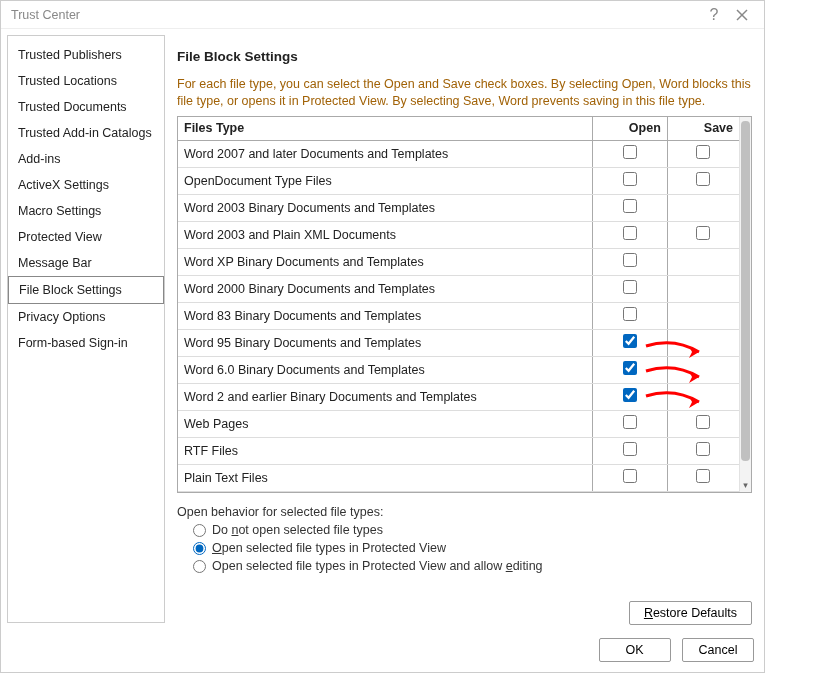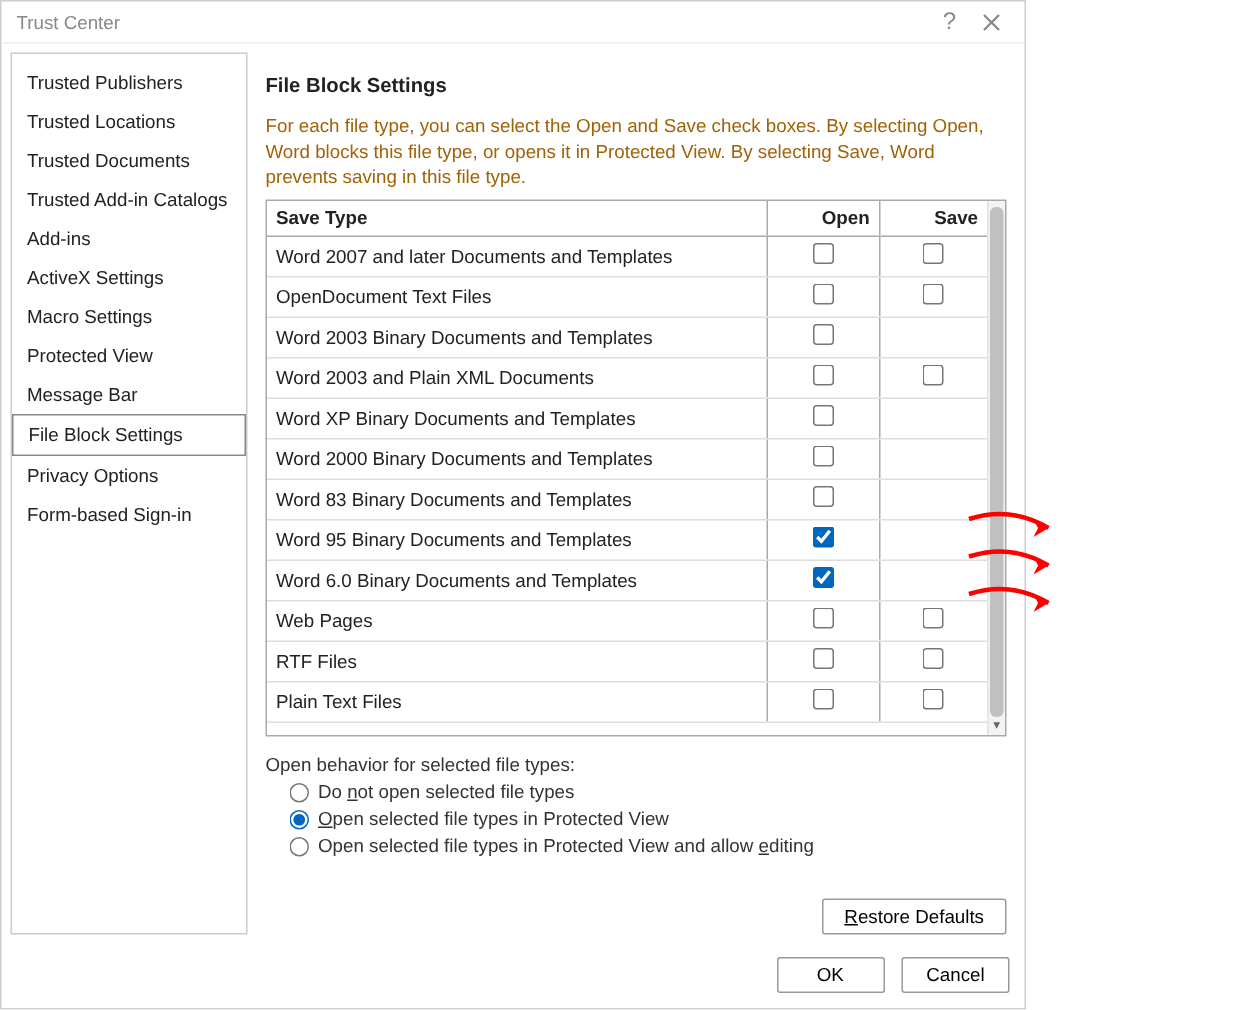--- a/index.html
+++ b/index.html
@@ -6,21 +6,21 @@
     html, body { margin: 0; padding: 0; }
     body {
       font-family: "Segoe UI", Tahoma, sans-serif;
       font-size: 12.5px;
       color: #333;
       background: #fff;
       width: 823px;
       height: 673px;
     }
     .dialog {
-      width: 684px;
+      width: 765px;
       height: 673px;
       position: relative;
       border: 1px solid #ccc;
       background: #fff;
       display: flex;
       flex-direction: column;
     }
     
     .titlebar {
       height: 28px;
@@ -223,33 +223,33 @@
 
     <div class="main">
       <div class="page-title">File Block Settings</div>
       <div class="description">For each file type, you can select the Open and Save check boxes. By selecting Open, Word blocks this file type, or opens it in Protected View. By selecting Save, Word prevents saving in this file type.</div>
 
       <div class="table-wrap">
         <div class="table-scroll">
           <table>
             <thead>
               <tr>
-                <th class="colh">Save Type</th>
+                <th class="colh">Files Type</th>
                 <th class="cb-h">Open</th>
                 <th class="cb-h">Save</th>
               </tr>
             </thead>
             <tbody id="tbody">
                 <tr>
                   <td>Word 2007 and later Documents and Templates</td>
                   <td class="cb-cell"><input type="checkbox" style=""></td>
                   <td class="cb-cell"><input type="checkbox" style=""></td>
                 </tr>
                 <tr>
-                  <td>OpenDocument Text Files</td>
+                  <td>OpenDocument Type Files</td>
                   <td class="cb-cell"><input type="checkbox" style=""></td>
                   <td class="cb-cell"><input type="checkbox" style=""></td>
                 </tr>
                 <tr>
                   <td>Word 2003 Binary Documents and Templates</td>
                   <td class="cb-cell"><input type="checkbox" style=""></td>
                   <td class="cb-cell"></td>
                 </tr>
                 <tr>
                   <td>Word 2003 and Plain XML Documents</td>
@@ -271,20 +271,25 @@
                   <td class="cb-cell"><input type="checkbox" style=""></td>
                   <td class="cb-cell"></td>
                 </tr>
                 <tr>
                   <td>Word 95 Binary Documents and Templates</td>
                   <td class="cb-cell"><input type="checkbox" checked="" style=""></td>
                   <td class="cb-cell"></td>
                 </tr>
                 <tr>
                   <td>Word 6.0 Binary Documents and Templates</td>
+                  <td class="cb-cell"><input type="checkbox" checked="" style=""></td>
+                  <td class="cb-cell"></td>
+                </tr>
+                <tr>
+                  <td>Word 2 and earlier Binary Documents and Templates</td>
                   <td class="cb-cell"><input type="checkbox" checked="" style=""></td>
                   <td class="cb-cell"></td>
                 </tr>
                 <tr>
                   <td>Web Pages</td>
                   <td class="cb-cell"><input type="checkbox" style=""></td>
                   <td class="cb-cell"><input type="checkbox" style=""></td>
                 </tr>
                 <tr>
                   <td>RTF Files</td>

